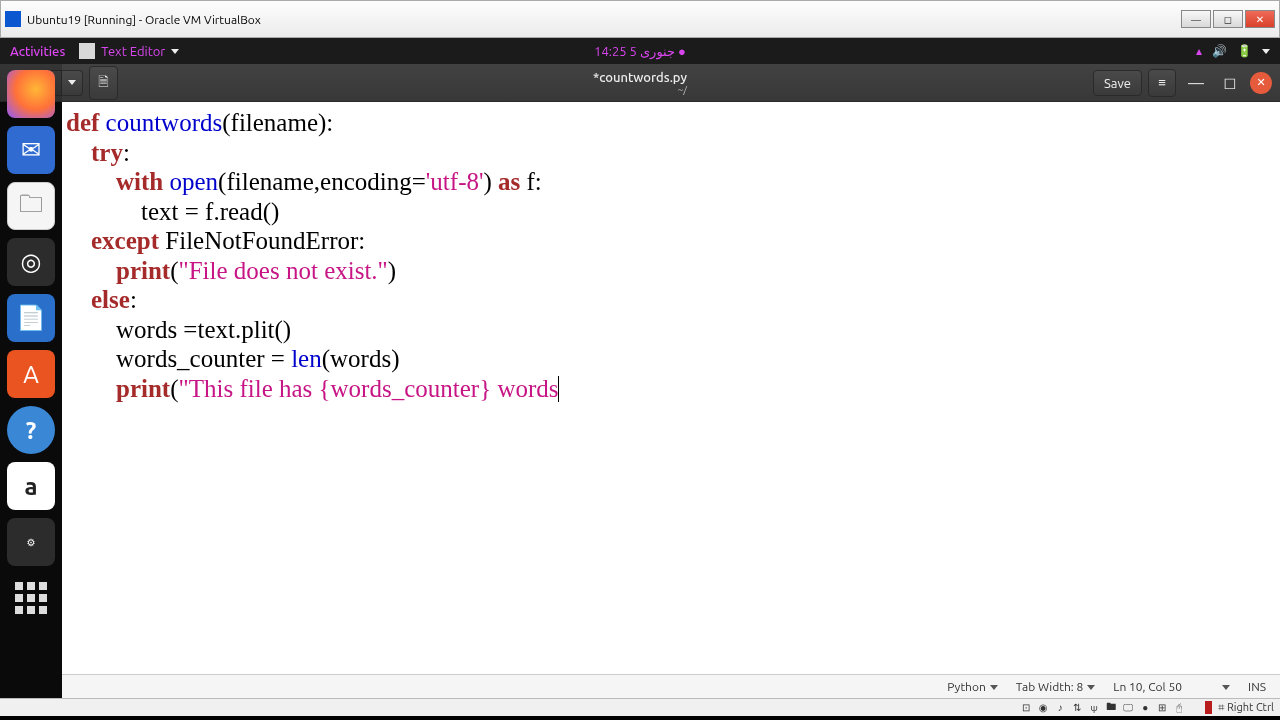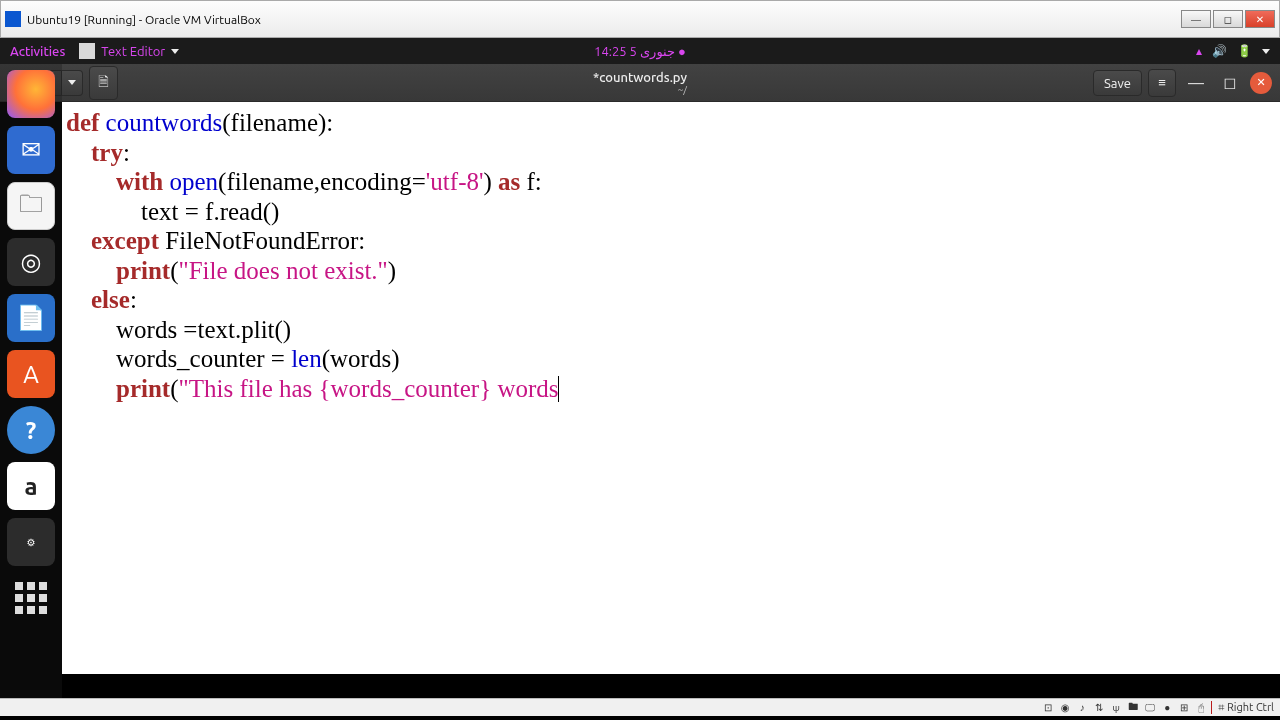--- a/index.html
+++ b/index.html
@@ -69,21 +69,21 @@
   .cursor{display:inline-block;width:1px;height:26px;background:#000;vertical-align:text-bottom;animation:blink 1s step-end infinite;}
   @keyframes blink{50%{opacity:0;}}
   
   
   .gedit-status{position:absolute;left:62px;right:0;bottom:0;height:24px;background:#f5f5f5;border-top:1px solid #ccc;display:flex;align-items:center;justify-content:flex-end;font-size:12px;color:#333;gap:18px;padding:0 14px;}
   .gedit-status .tri{display:inline-block;width:0;height:0;border-left:4px solid transparent;border-right:4px solid transparent;border-top:5px solid #555;margin-left:4px;vertical-align:middle;}
   
   
   .vbox-status{height:18px;background:#f0f0f0;border-top:1px solid #bbb;display:flex;align-items:center;justify-content:flex-end;padding:0 6px;font-size:11px;color:#333;gap:3px;}
   .vbox-status .sicn{width:14px;height:14px;display:inline-flex;align-items:center;justify-content:center;font-size:10px;}
-  .vbox-status .hostkey{margin-left:0;border-left:1px solid #b91c1c;padding-left:6px;}
+  .vbox-status .hostkey{margin-left:16px;border-left:7px solid #b91c1c;padding-left:6px;}
 </style>
 </head>
 <body>
 
 <div class="vbox-window">
 
   <div class="vbox-titlebar">
     <span class="ico"></span>
     <span class="title">Ubuntu19 [Running] - Oracle VM VirtualBox</span>
     <div class="winbtns">
@@ -172,20 +172,26 @@
         <span class="kw">with</span> <span class="builtin">open</span><span>(filename,encoding=</span><span class="str">'utf-8'</span><span>)</span> <span class="kw">as</span><span> f:</span>
 <span>            text = f.read()</span>
     <span class="kw">except</span><span> FileNotFoundError:</span>
         <span class="kw">print</span><span>(</span><span class="str">"File does not exist."</span><span>)</span>
     <span class="kw">else</span><span>:</span>
 <span>        words =text.plit()</span>
 <span>        words_counter = </span><span class="builtin">len</span><span>(words)</span>
         <span class="kw">print</span><span>(</span><span class="str">"This file has {words_counter} words</span><span class="cursor"></span></div>
     </div>
 
+    <div class="gedit-status">
+      <span><span>Python</span><span class="tri"></span></span>
+      <span><span>Tab Width: 8</span><span class="tri"></span></span>
+      <span><span>Ln 10, Col 50</span><span class="tri" style="margin-left:40px;"></span></span>
+      <span>INS</span>
+    </div>
 
   </div>
 
   <div class="vbox-status">
     <span class="sicn">⊡</span>
     <span class="sicn">◉</span>
     <span class="sicn">♪</span>
     <span class="sicn">⇅</span>
     <span class="sicn">ψ</span>
     <span class="sicn">🖿</span>

